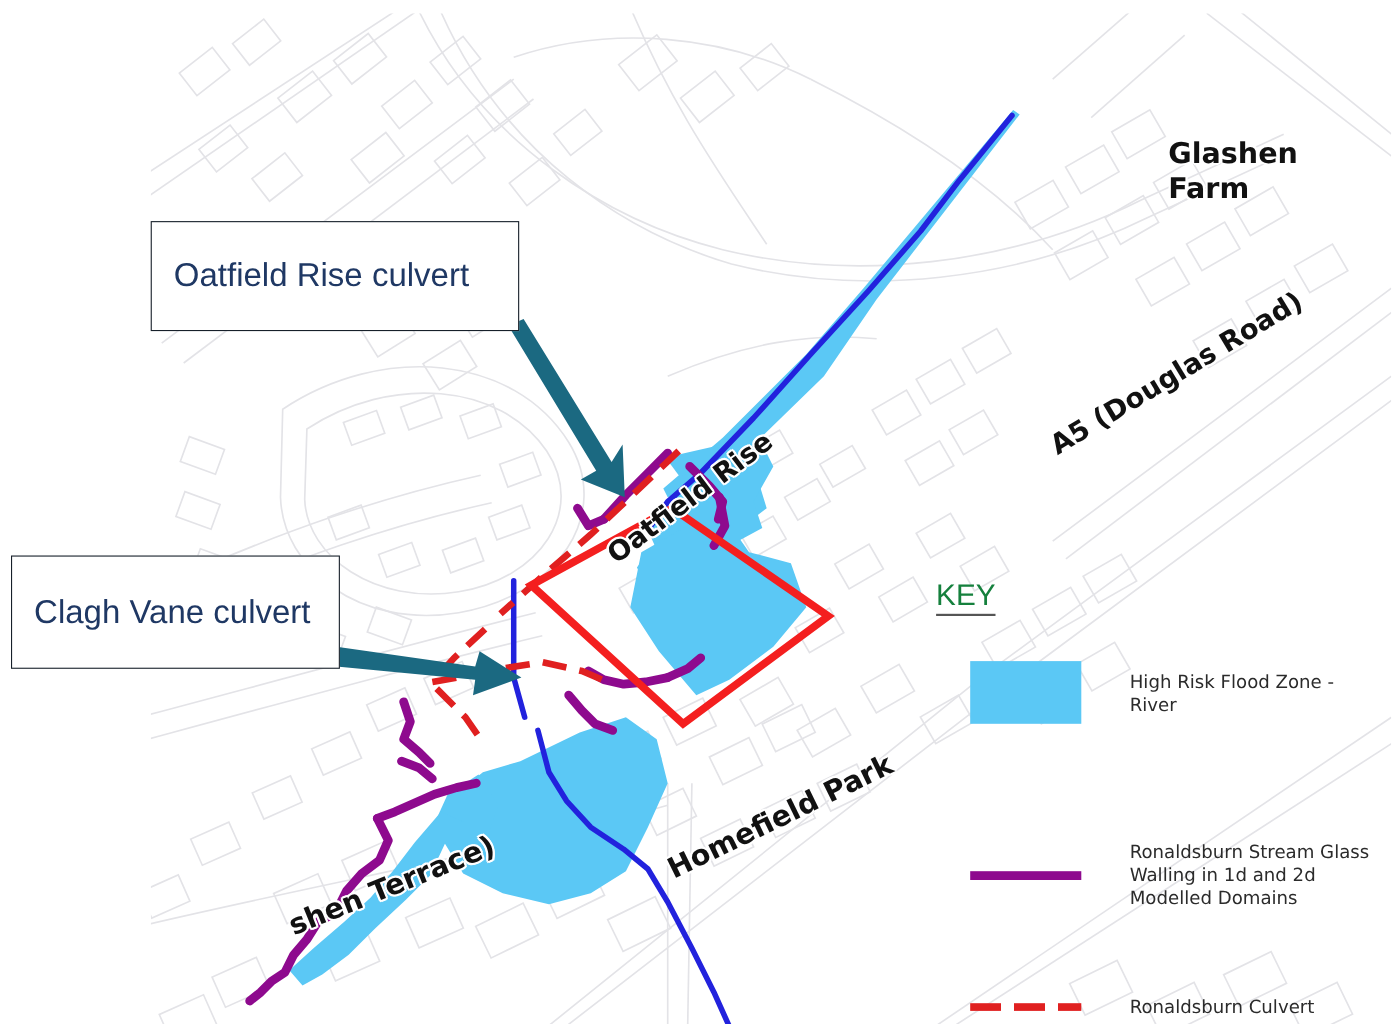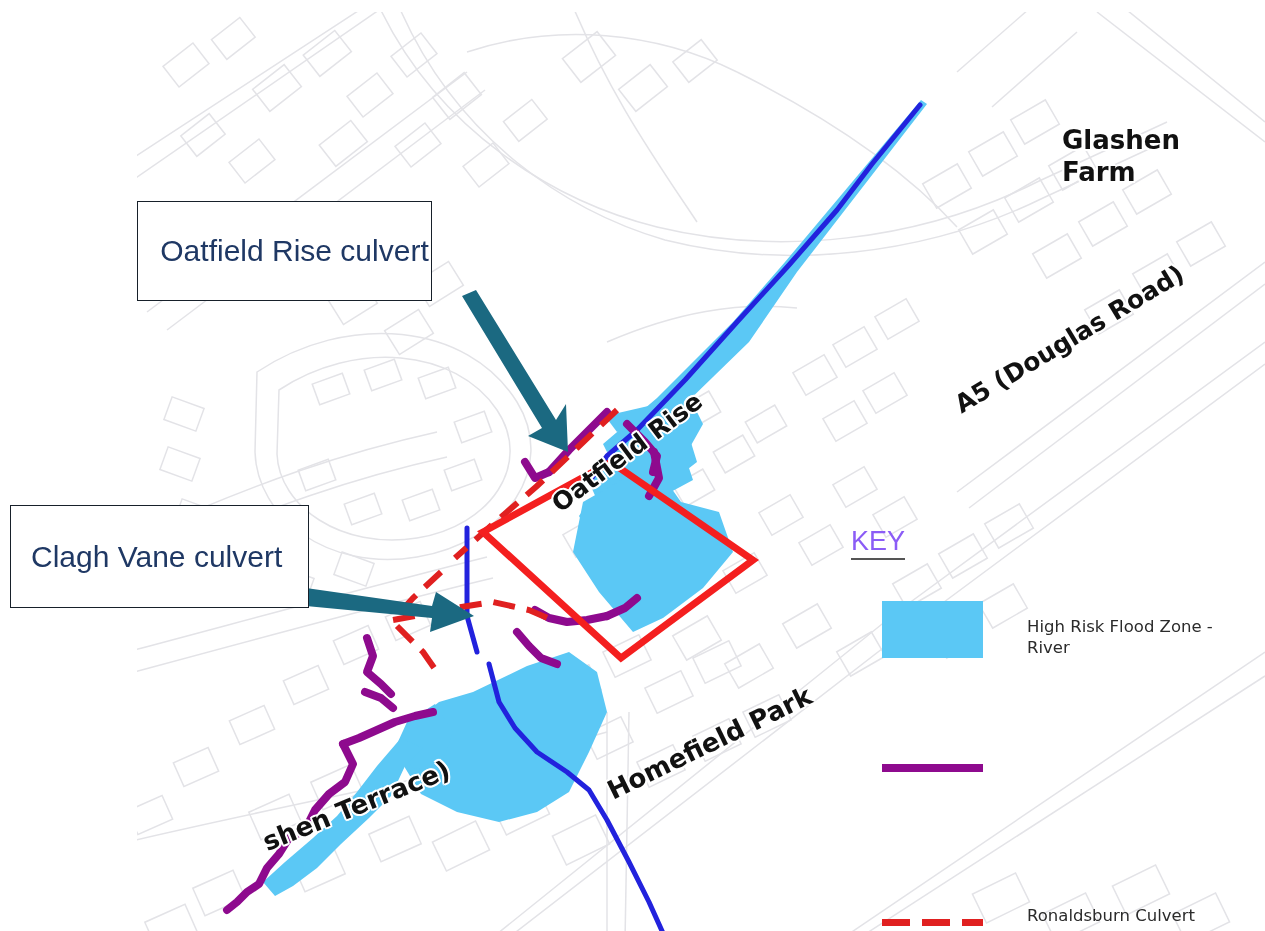--- a/index.html
+++ b/index.html
@@ -20,25 +20,25 @@
   #label-glashen-farm{left:925px;top:112px;font-size:26px;line-height:32px;white-space:normal;width:130px;}
   #label-a5{left:820px;top:380px;font-size:25px;transform:rotate(-31deg);transform-origin:0 50%;}
   #label-oatfield-rise{left:418px;top:480px;font-size:25px;transform:rotate(-37deg);transform-origin:0 50%;}
   #label-homefield-park{left:472px;top:765px;font-size:26px;transform:rotate(-26deg);transform-origin:0 50%;}
   #label-glashen-terrace{left:127px;top:816px;font-size:26px;transform:rotate(-22deg);transform-origin:0 50%;}
 
   
   .callout{position:absolute;background:#ffffff;border:1.5px solid #17202a;
     display:flex;align-items:center;padding-left:20px;box-sizing:border-box;
     color:#1f3864;font-family:"Liberation Sans",sans-serif;font-size:30px;}
-  #callout-oatfield{left:137px;top:201px;width:295px;height:100px;justify-content:center;}
+  #callout-oatfield{left:137px;top:201px;width:335px;height:100px;}
   #callout-clagh{left:10px;top:505px;width:299px;height:103px;}
-  #key-title{position:absolute;left:851px;top:526px;font-size:27px;color:#8b5cf6;
+  #key-title{position:absolute;left:851px;top:526px;font-size:27px;color:#15803d;
     font-family:"Liberation Sans",sans-serif;border-bottom:2.5px solid #555;padding-bottom:1px;}
-  .legend-row{position:absolute;display:flex;align-items:flex-end;}
+  .legend-row{position:absolute;display:flex;align-items:center;}
   .legend-text{font-family:"DejaVu Sans",sans-serif;font-size:16.5px;line-height:21px;color:#2b2b2b;}
   .swatch-box{width:101px;height:57px;background:#5bc8f5;flex:none;}
   .swatch-line{width:101px;flex:none;}
   .swatch-wrap{width:101px;margin-right:44px;flex:none;display:flex;align-items:center;justify-content:flex-start;}
 
   #legend-row-0{left:882px;top:601px;}
   #legend-row-1{left:882px;top:688px;}
   #legend-row-2{left:882px;top:764px;}
   #legend-row-3{left:882px;top:861px;margin-top:44px;}
 
@@ -295,20 +295,21 @@
       <span class="swatch-box"></span>
     </span>
     <span class="legend-text">High Risk Flood Zone -<br>River</span>
   </div>
 
 
   <div class="legend-row" id="legend-row-2">
     <span class="swatch-wrap">
       <span class="swatch-line line-purple"></span>
     </span>
+    <span class="legend-text">Ronaldsburn Stream Glass<br>Walling in 1d and 2d<br>Modelled Domains</span>
   </div>
 
   <div class="legend-row" id="legend-row-3">
     <span class="swatch-wrap">
       <span class="swatch-line line-red-dashed"></span>
     </span>
     <span class="legend-text">Ronaldsburn Culvert</span>
   </div>
 
 </div>

